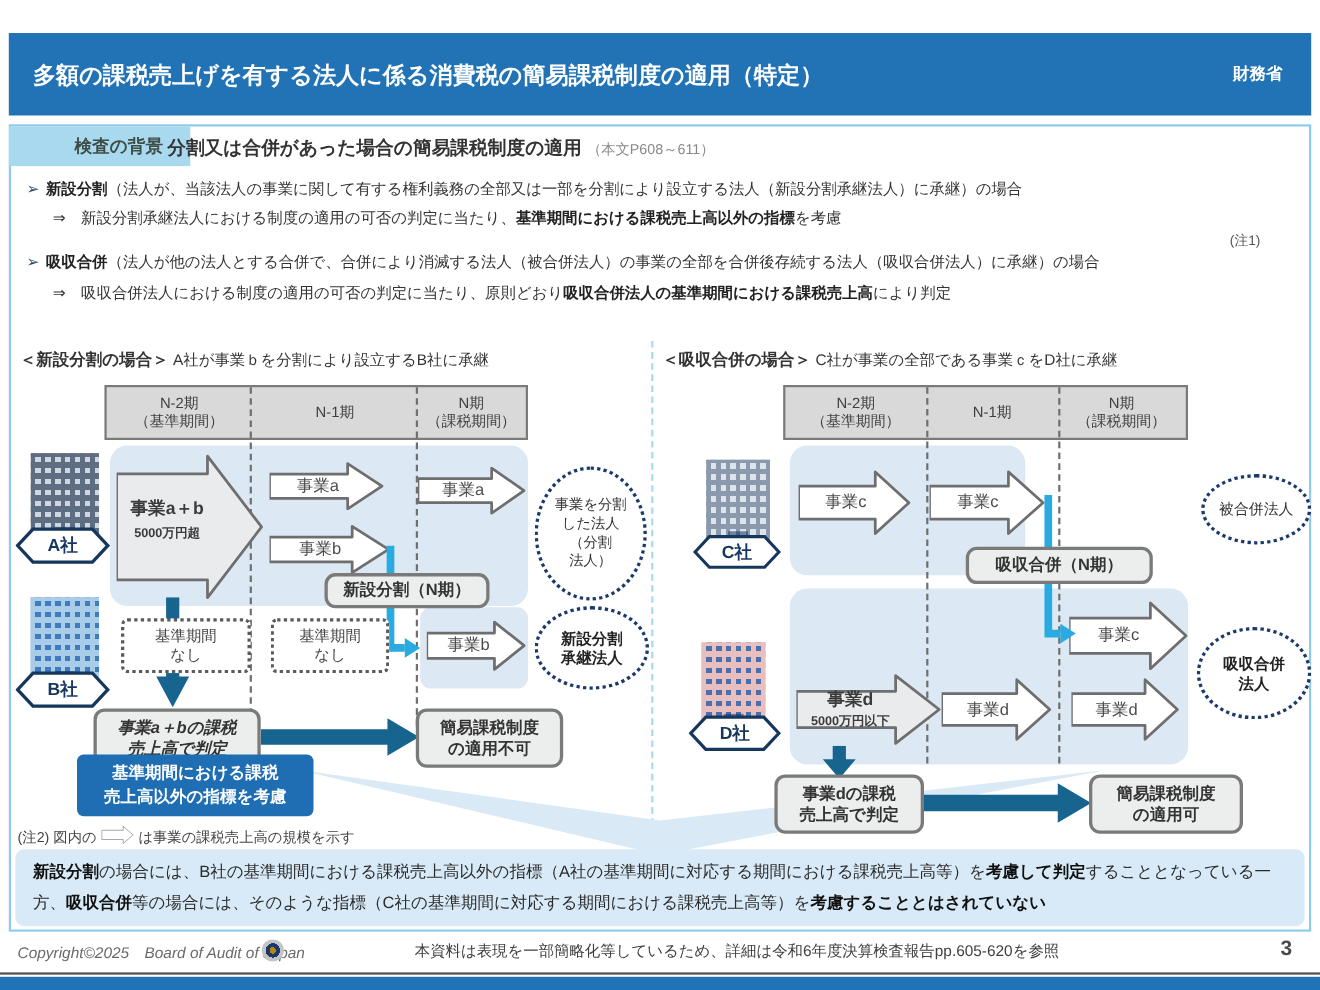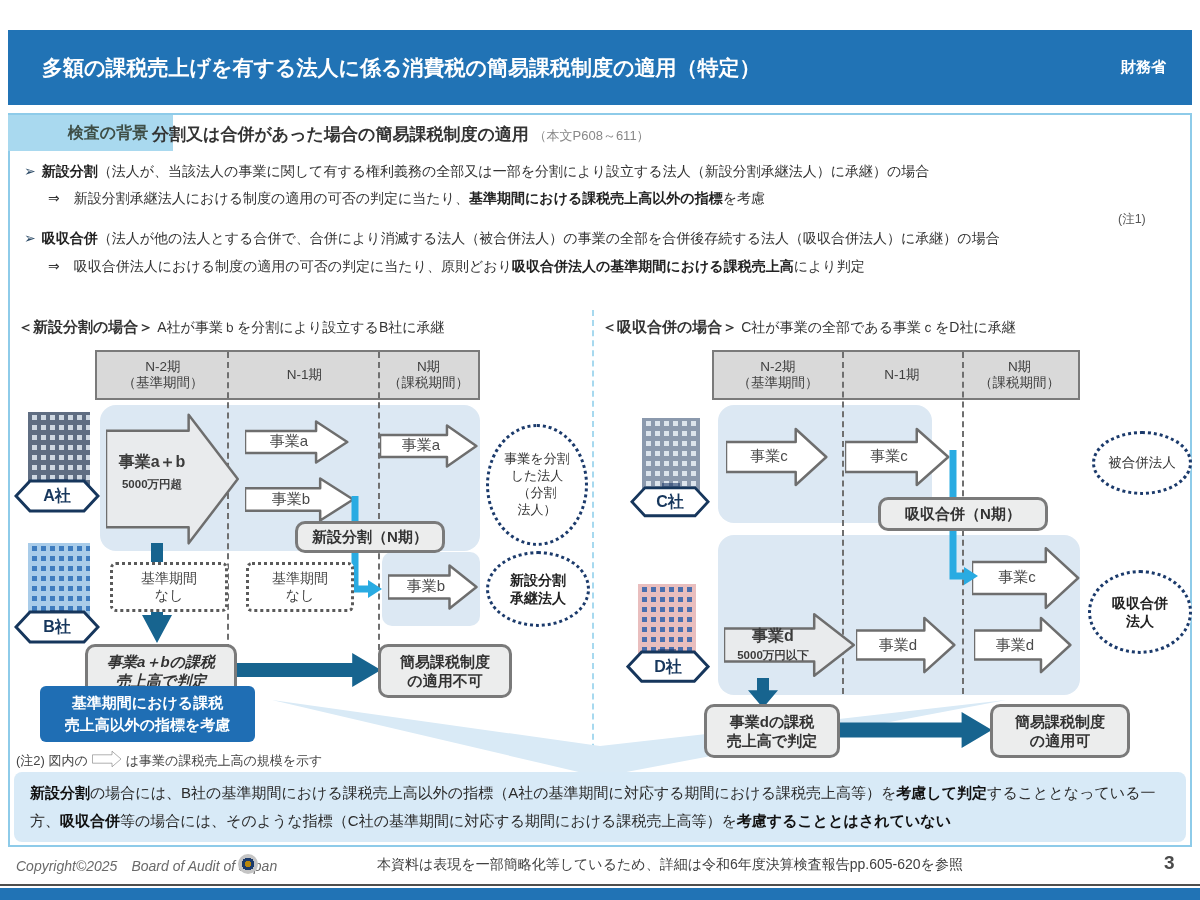--- a/index.html
+++ b/index.html
@@ -2,21 +2,21 @@
 <html><head>
 <meta charset="utf-8">
 <style>
   html,body{margin:0;padding:0;background:#fff;}
   .page{position:relative;width:1200px;height:900px;background:#fff;overflow:hidden;
         font-family:"Liberation Sans","DejaVu Sans",sans-serif;color:#333;}
   .abs{position:absolute;}
   .pre{white-space:pre-line;}
   
   .titlebar{background:#2173b5;display:flex;align-items:center;z-index:1;}
-  .titlebar .t{color:#fff;font-weight:bold;font-size:21px;padding-left:34px;flex:1;}
+  .titlebar .t{color:#fff;font-weight:bold;font-size:21px;padding-left:22px;flex:1;}
   .titlebar .a{color:#fff;font-weight:bold;font-size:15px;padding-right:26px;}
   .frame{border:2px solid #8ecbe9;background:#fff;z-index:0;}
   .tag{background:#a9d9ef;color:#3e4e46;font-weight:bold;font-size:16px;display:flex;align-items:center;justify-content:center;z-index:3;padding-left:35px;}
   .sectitle{font-size:17px;font-weight:bold;color:#333;z-index:3;}
   .sectitle .ref{font-size:13px;font-weight:normal;color:#888;}
   .bullet{font-size:14px;color:#333;z-index:3;}
   .bullet b{color:#222;}
   .marker{color:#2b4a66;margin-right:6px;}
   .notetxt{font-size:12.5px;color:#555;z-index:3;}
   
@@ -192,21 +192,21 @@
     </svg>
 
   <div class="abs glabel pre" style="left:85px;top:644px;width:152px;height:54px;font-style:italic;">事業a＋bの課税
 売上高で判定</div>
   <svg class="flow" style="left:237px;top:653px;width:144px;height:34px;" viewBox="0 0 150 34" preserveAspectRatio="none">
       <polygon points="0,10 120,10 120,0 150,17 120,34 120,24 0,24"></polygon>
     </svg>
   <div class="abs glabel pre" style="left:378px;top:644px;width:134px;height:54px;">簡易課税制度
 の適用不可</div>
 
-  <div class="abs emph pre" style="left:40px;top:686px;width:215px;height:56px;">基準期間における課税
+  <div class="abs emph pre" style="left:70px;top:686px;width:215px;height:56px;">基準期間における課税
 売上高以外の指標を考慮</div>
 
   <div class="abs notetxt" style="left:16px;top:750px;font-size:13px;color:#444;">
     <span>(注2) 図内の</span><svg class="noteicon" width="30" height="18" viewBox="0 0 120 60" preserveAspectRatio="none">
         <polygon points="2,16 80,16 80,4 116,30 80,56 80,44 2,44"></polygon>
       </svg><span>は事業の課税売上高の規模を示す</span>
   </div>
 
   <div class="abs dheading" style="left:602px;top:318px;">
     <b>＜吸収合併の場合＞</b>

